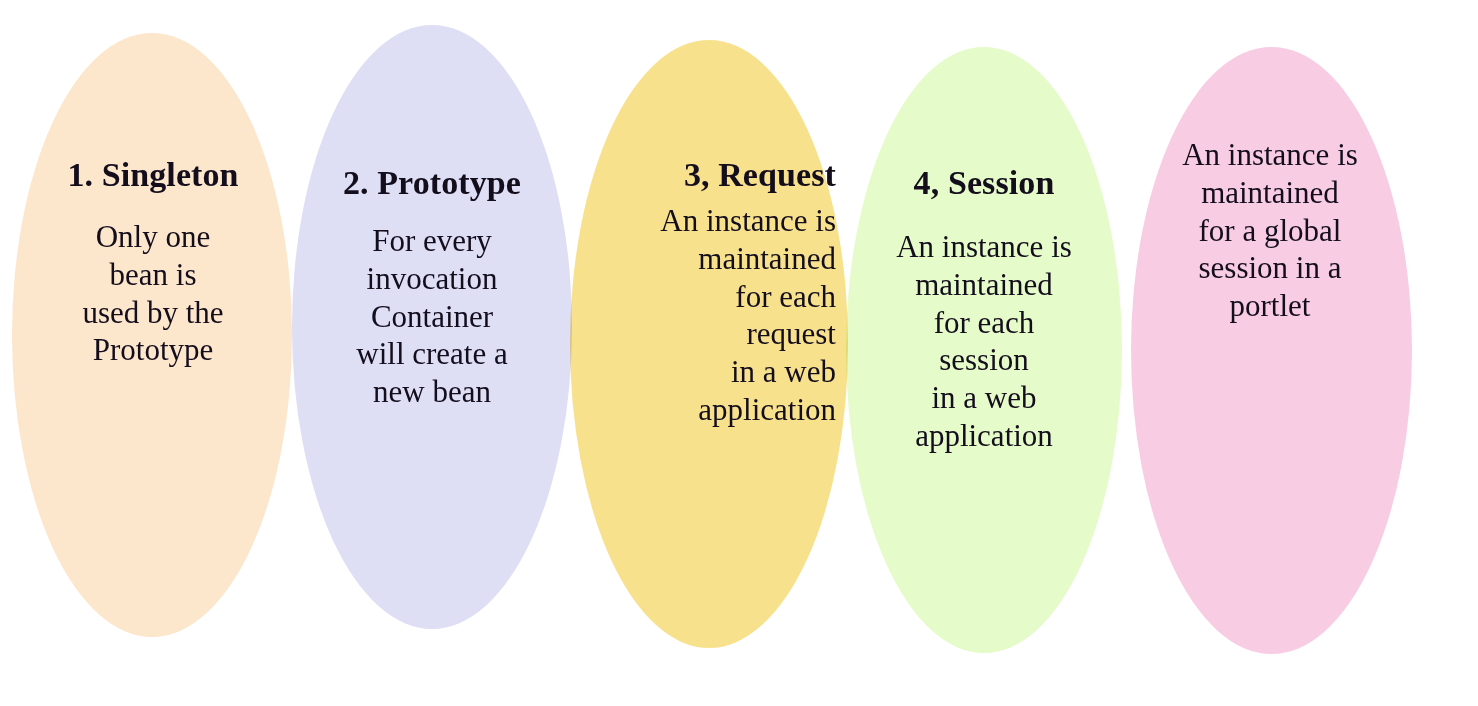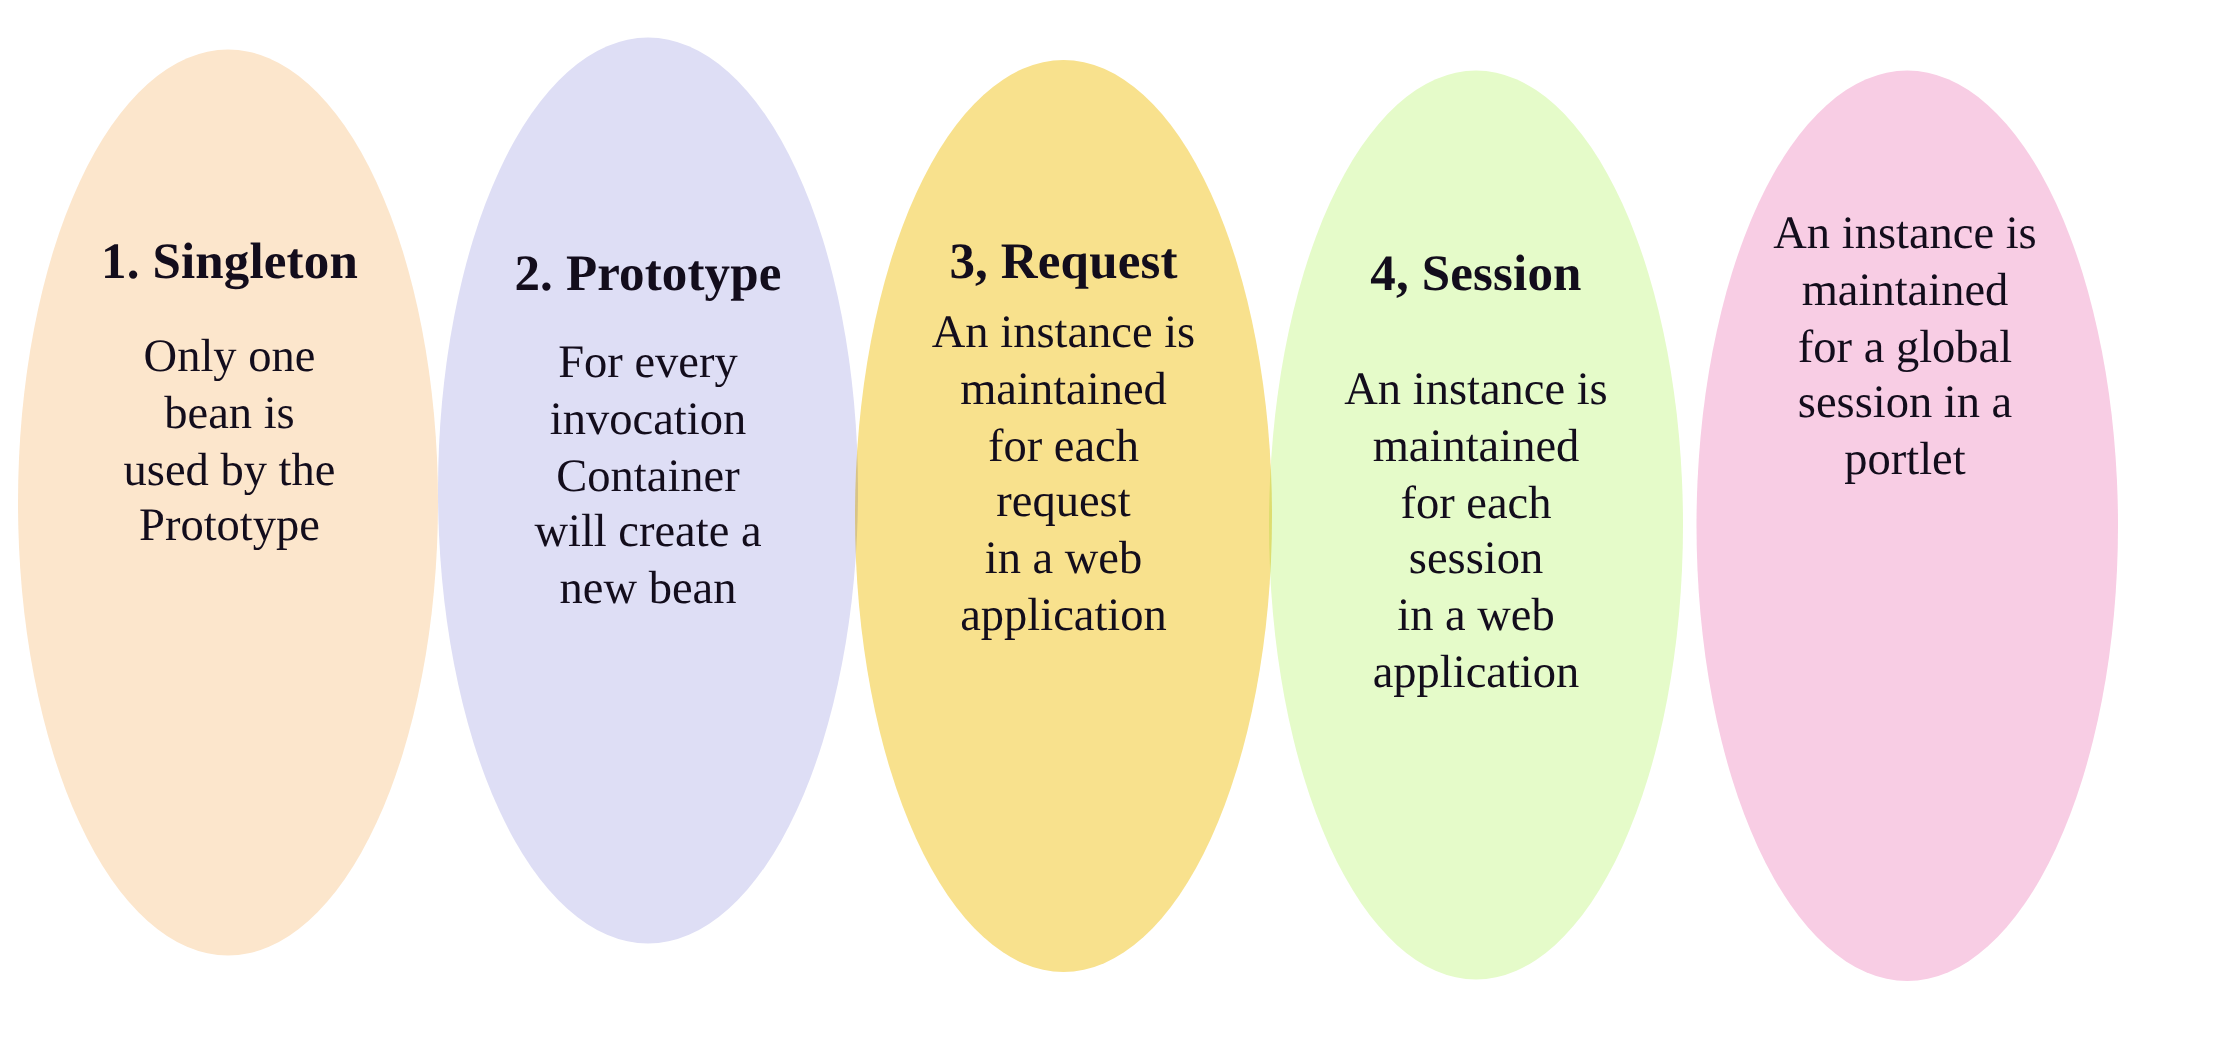--- a/index.html
+++ b/index.html
@@ -68,21 +68,21 @@
 
   .t1 { left: 28px;   top: 158px; width: 250px; }
   .t2 { left: 306px;  top: 166px; width: 252px; }
   .t3 { left: 582px;  top: 158px; width: 254px; }
   .t4 { left: 856px;  top: 166px; width: 256px; }
   .t5 { left: 1143px; top: 136px; width: 254px; }
 
   .t1 .scope-title { margin-bottom: 26px; }
   .t2 .scope-title { margin-bottom: 22px; }
   .t3 .scope-title { margin-bottom: 10px; }
-  .t4 .scope-title { margin-bottom: 40px; }
+  .t4 .scope-title { margin-bottom: 28px; }
   .t5 .scope-title { margin-bottom: 26px; line-height: 1.12; }
 </style>
 </head>
 <body>
 
 <div id="canvas" style="background: rgb(255, 255, 255);">
 
   <div class="shape-layer">
     <div class="ellipse e1" style="background: rgb(252, 230, 204);"></div>
     <div class="ellipse e2" style="background: rgb(222, 222, 245);"></div>
@@ -103,21 +103,21 @@
 
     <div class="scope-text t2" style="color: rgb(19, 13, 28);">
       <p class="scope-title">2. Prototype</p>
       <p class="scope-desc">For every
 invocation
 Container
 will create a
 new bean</p>
     </div>
 
-    <div class="scope-text t3" style="color: rgb(19, 13, 28);">
+    <div class="scope-text t3" style="color: rgb(19, 13, 28); text-align: right;">
       <p class="scope-title">3, Request</p>
       <p class="scope-desc">An instance is
 maintained
 for each
 request
 in a web
 application</p>
     </div>
 
     <div class="scope-text t4" style="color: rgb(19, 13, 28);">

